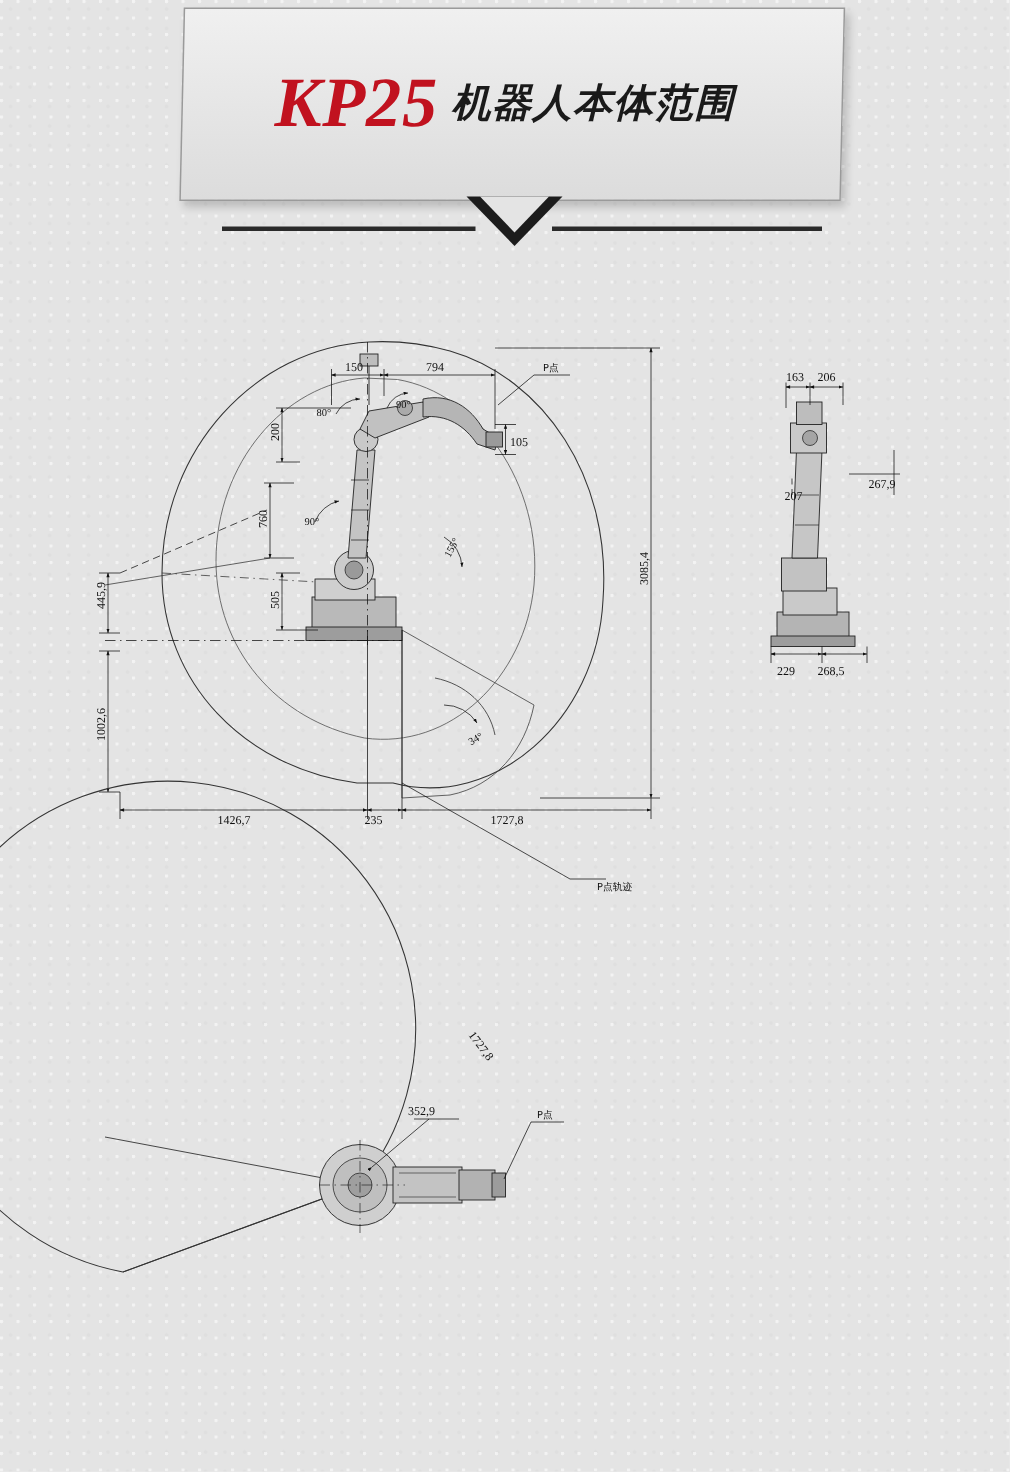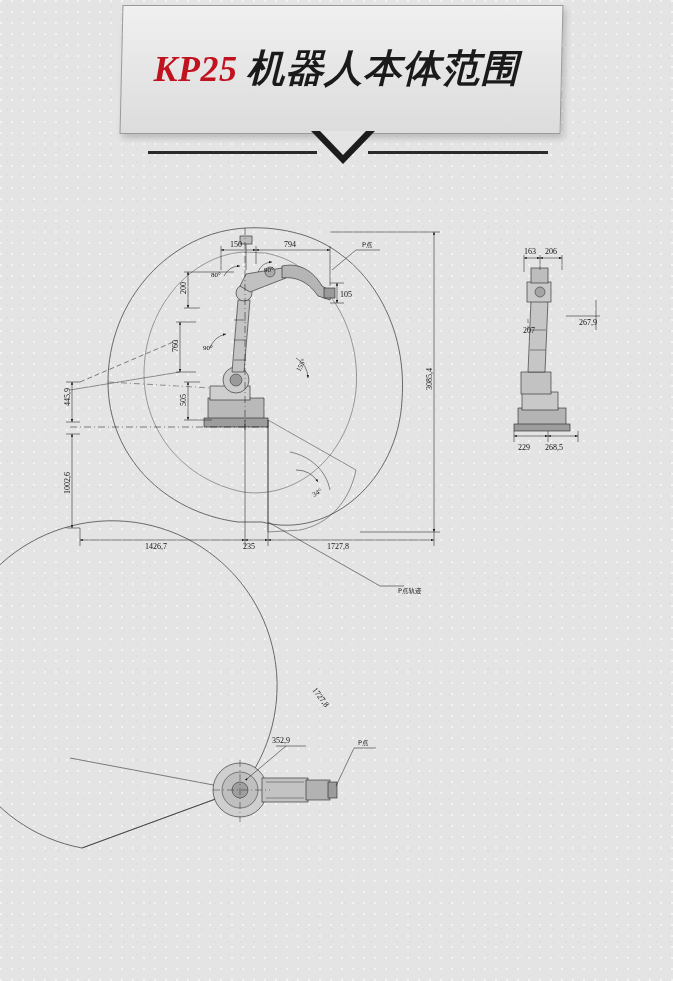--- a/index.html
+++ b/index.html
@@ -55,29 +55,29 @@
     align-items: center;
     justify-content: center;
     gap: 9px;
     font-style: italic;
     font-weight: bold;
     letter-spacing: 0.5px;
     white-space: nowrap;
   }
   .title-model {
     color: #c1121f;
-    font-size: 36px;
+    font-size: 47px;
     font-family: "Liberation Serif", serif;
     font-style: italic;
     font-weight: bold;
     text-align: center;
   }
   .title-cn {
     color: #1a1a1a;
-    font-size: 38px;
+    font-size: 26px;
     font-family: "DejaVu Sans", sans-serif;
     font-style: italic;
     font-weight: bold;
     letter-spacing: 1px;
   }
   .banner-underline-left,
   .banner-underline-right {
     position: absolute;
     top: 146px;
     height: 3px;

